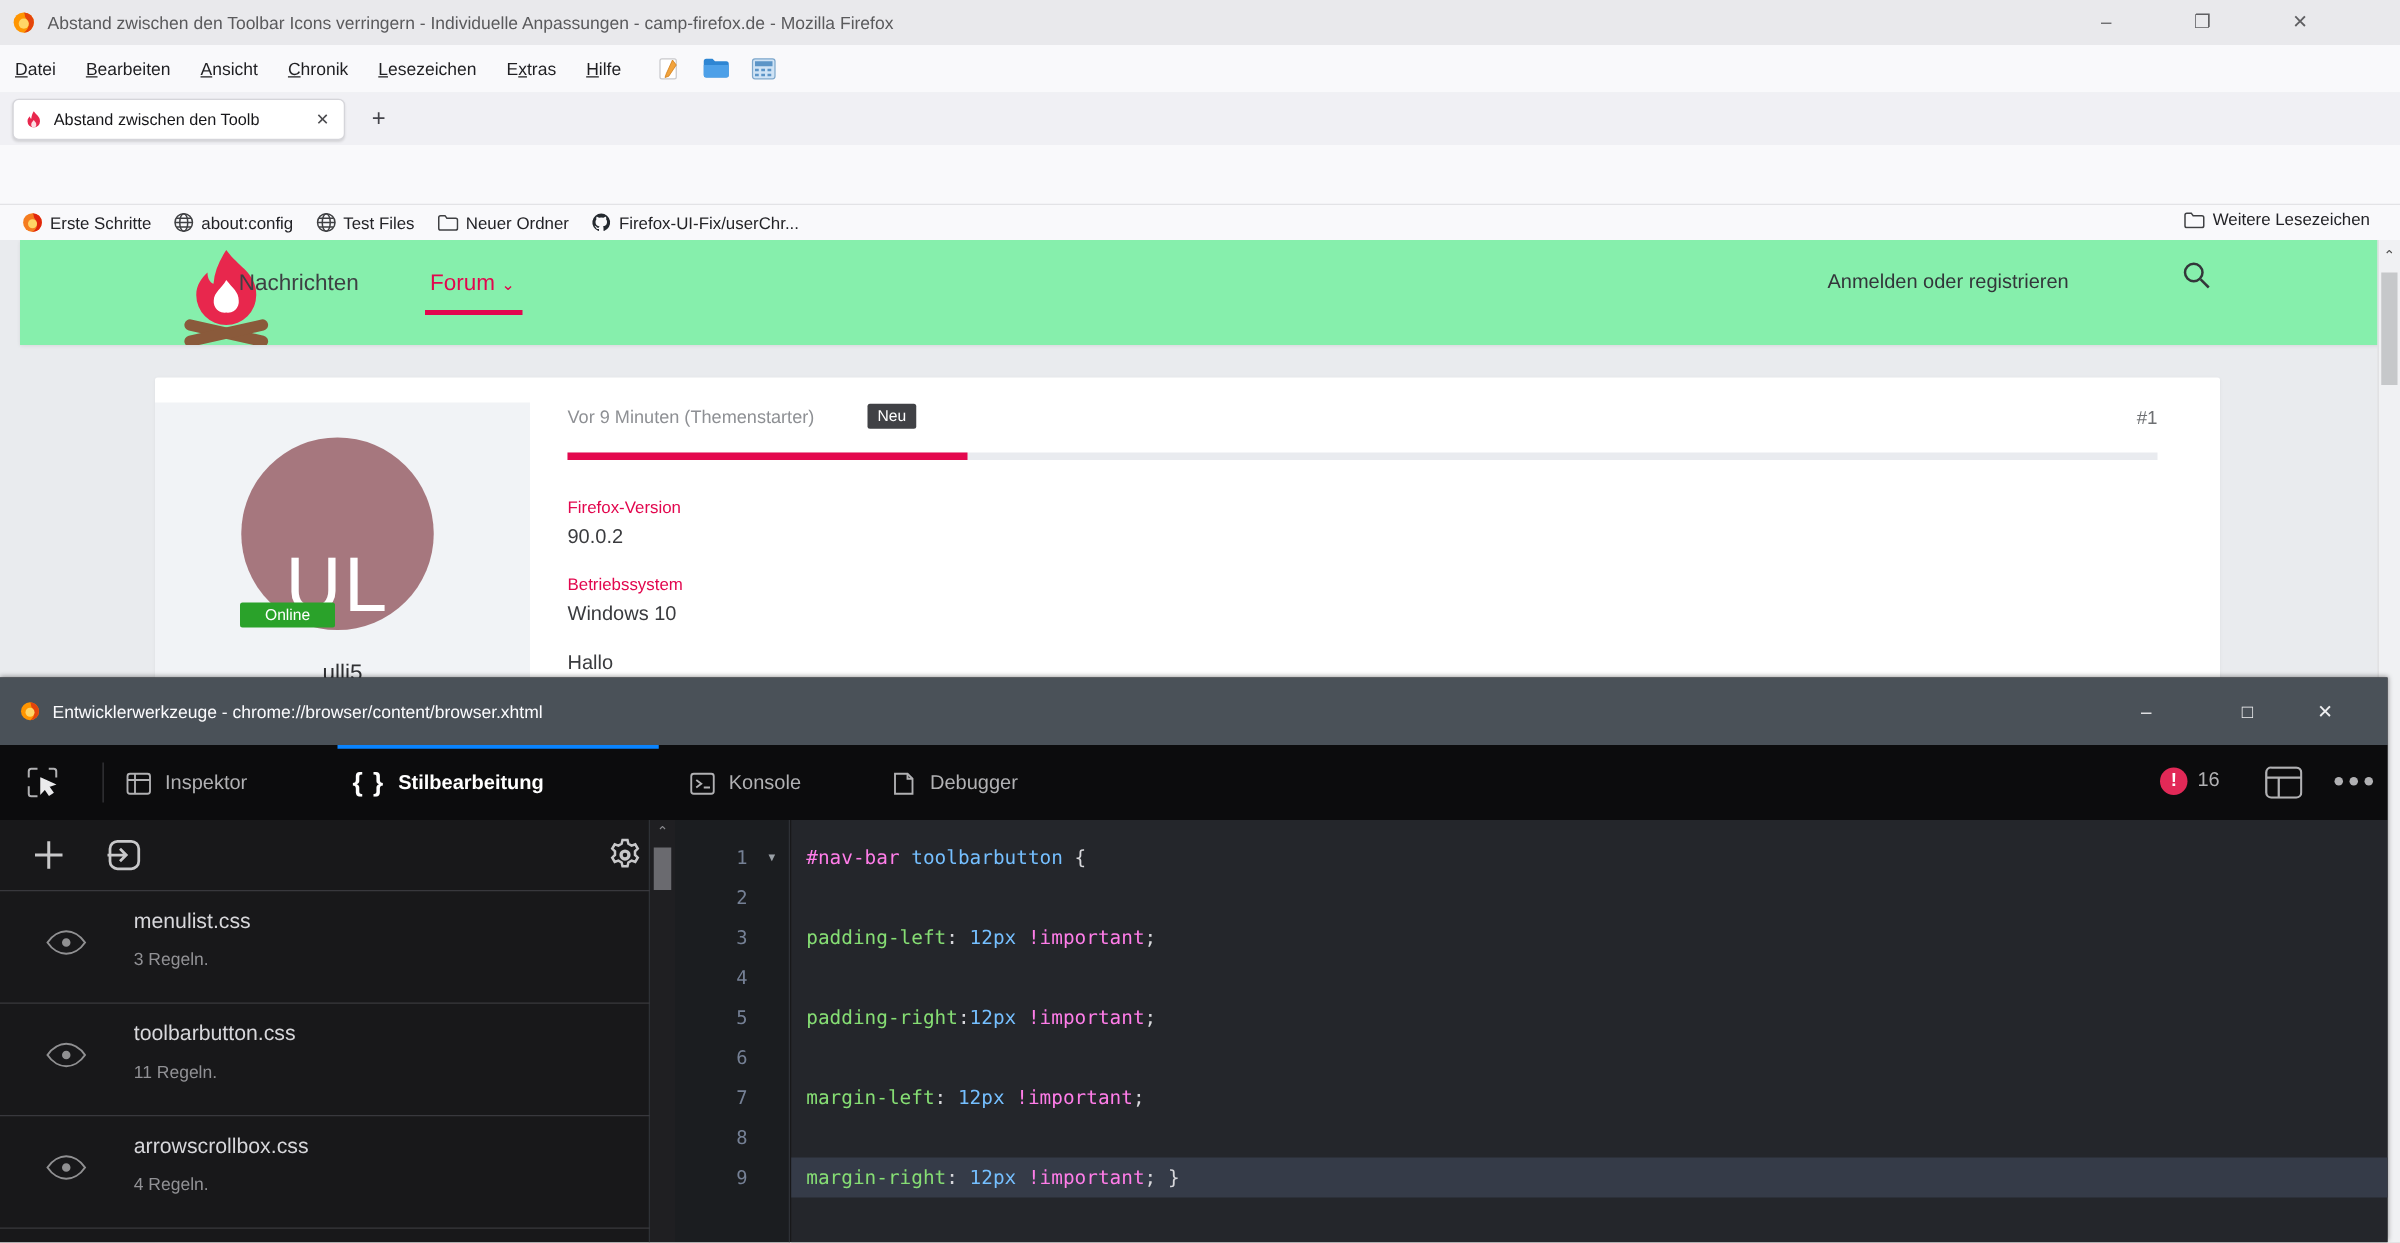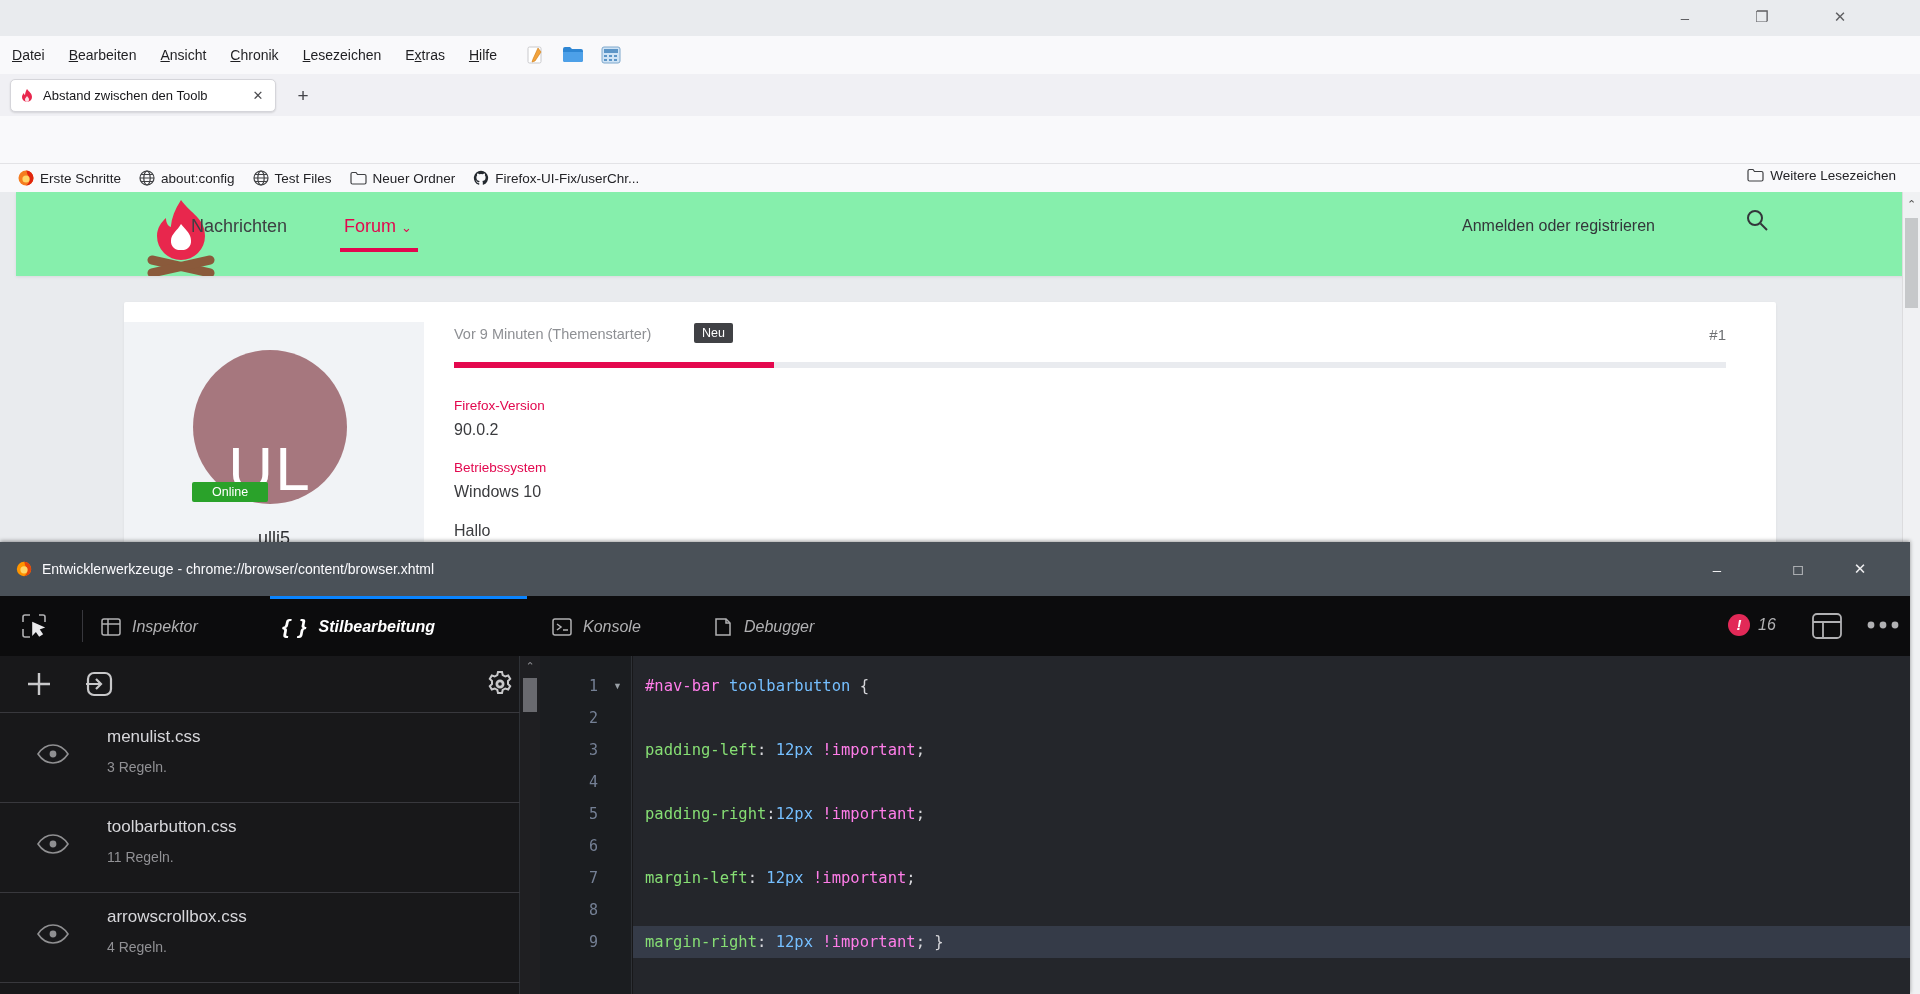--- a/index.html
+++ b/index.html
@@ -32,21 +32,21 @@
   #urlbar .url-path { font-size:14.5px; color:#96969a; white-space:nowrap; overflow:hidden; width:72px;
       -webkit-mask-image:linear-gradient(90deg,#000 60%,transparent); mask-image:linear-gradient(90deg,#000 60%,transparent); }
   #searchbar { position:absolute; left:1470px; top:124px; width:156px; height:32px; background:#f0f0f4; border-radius:5px; display:flex; align-items:center; padding:0 9px; }
   #searchbar .search-ph { font-size:13.5px; color:#7c7c80; margin-left:7px; }
   .ext-badge { position:absolute; font-size:10px; font-weight:bold; color:#fff; background:#d7001e; border-radius:3px; padding:0 3px; line-height:13px; }
   .ext-badge-green { position:absolute; width:13px; height:13px; background:#27a02b; border-radius:2px; color:#fff; font-size:10px; line-height:13px; text-align:center; }
 
   #bookmarksbar { left:0; top:164px; width:1920px; height:28px; background:#f9f9fb; display:flex; align-items:center; }
   .bm-item { display:flex; align-items:center; margin-left:18px; }
   .bm-item .bm-label { font-size:13.5px; color:#232327; margin-left:6px; white-space:nowrap; }
-  #bm-more { position:absolute; right:24px; top:168px; display:flex; align-items:flex-start; }
+  #bm-more { position:absolute; right:24px; top:168px; display:flex; align-items:center; }
   #bm-more .bm-label { font-size:13.5px; color:#232327; margin-left:6px; }
 
   
   #webpage { left:0; top:192px; width:1920px; height:802px; background:#e9ebee; overflow:hidden; }
   #site-header { position:absolute; left:16px; top:0; width:1920px; height:84px; background:#86efac; box-shadow:0 1px 3px rgba(0,0,0,.08); }
   #site-nav-messages { position:absolute; left:175px; top:24px; font-size:18px; color:#3d4043; }
   #site-nav-forum { position:absolute; left:328px; top:24px; font-size:18px; color:#e2074e; }
   #forum-underline { position:absolute; left:324px; top:56px; width:78px; height:4px; background:#e2074e; }
   #site-login { position:absolute; left:1446px; top:25px; font-size:16px; color:#33363a; }
   #post-card { position:absolute; left:124px; top:110px; width:1652px; height:692px; background:#fff; border-radius:2px; box-shadow:0 1px 3px rgba(0,0,0,.06); }
@@ -62,21 +62,21 @@
   #post-bar .bar-red { width:320px; height:6px; background:#e4084e; }
   .field-label { position:absolute; left:330px; font-size:13.5px; color:#e2074e; }
   .field-value { position:absolute; left:330px; font-size:16px; color:#3a3b3e; }
 
   
   #devtools { left:0; top:542px; width:1910px; height:452px; background:#18181a; box-shadow:0 -1px 4px rgba(0,0,0,.4); }
   #dt-titlebar { position:absolute; left:0; top:0; width:1910px; height:54px; background:#4a5158; display:flex; align-items:center; }
   #dt-titlebar .fx-logo { width:16px; height:16px; margin-left:16px; }
   #dt-titlebar .dt-title-text { margin-left:10px; font-size:14px; color:#fbfbfe; }
   .dt-winbtn { position:absolute; top:10px; width:46px; height:34px; display:flex; align-items:center; justify-content:center; color:#f0f0f2; font-size:15px; }
-  #dt-toolbar { position:absolute; left:0; top:54px; width:1910px; height:60px; background:#0c0c0d;font-style:italic; }
+  #dt-toolbar { position:absolute; left:0; top:54px; width:1910px; height:60px; background:#0c0c0d; }
   #dt-active-line { position:absolute; left:270px; top:0px; width:257px; height:3px; background:#0a84ff; }
   .dt-tab { position:absolute; top:14px; height:34px; display:flex; align-items:center; color:#b1b1b3; }
   .dt-tab .dt-tab-label { font-size:16px; margin-left:10px; }
   .dt-tab.active .dt-tab-label { color:#fff; }
   .dt-sep { position:absolute; left:82px; top:14px; width:1px; height:32px; background:#38383d; }
   #dt-error { position:absolute; left:1728px; top:18px; display:flex; align-items:center; }
   #dt-error .err-circle { width:22px; height:22px; border-radius:50%; background:#e22957; color:#fff; font-size:15px; font-weight:bold; text-align:center; line-height:22px; }
   #dt-error .err-count { color:#b1b1b3; font-size:16px; margin-left:8px; }
 
   
@@ -110,20 +110,28 @@
   #page-scrollbar .ps-arrow { position:absolute; left:0; top:6px; width:17px; text-align:center; color:#505050; font-size:11px; }
   #page-scrollbar .ps-thumb { position:absolute; left:2px; top:26px; width:13px; height:90px; background:#c6c8ca; }
 
   svg { display:block; }
 </style>
 </head>
 <body>
 
 <div id="screen">
 
+  <div id="titlebar" class="abs">
+    <svg class="fx-logo" viewBox="0 0 20 20">
+        <circle cx="10" cy="10" r="9" fill="#ff9500"></circle>
+        <path d="M10 1a9 9 0 019 9 9 9 0 01-9 9c3-2 5-5 4-9-.7-2.8-3-4-3-6 0-1.5-.5-2.5-1-3z" fill="#e4440c"></path>
+        <circle cx="10" cy="11" r="4.5" fill="#ffd567"></circle>
+      </svg>
+    <span class="title-text">Abstand zwischen den Toolbar Icons verringern - Individuelle Anpassungen - camp-firefox.de - Mozilla Firefox</span>
+  </div>
   <div class="winbtn" style="left:1655px;">–</div>
   <div class="winbtn" style="left:1732px;">❐</div>
   <div class="winbtn" style="left:1810px;">✕</div>
 
   <div id="menubar" class="abs">
     <span class="menu-item"><span></span><u>D</u><span>atei</span></span>
     <span class="menu-item"><span></span><u>B</u><span>earbeiten</span></span>
     <span class="menu-item"><span></span><u>A</u><span>nsicht</span></span>
     <span class="menu-item"><span></span><u>C</u><span>hronik</span></span>
     <span class="menu-item"><span></span><u>L</u><span>esezeichen</span></span>

